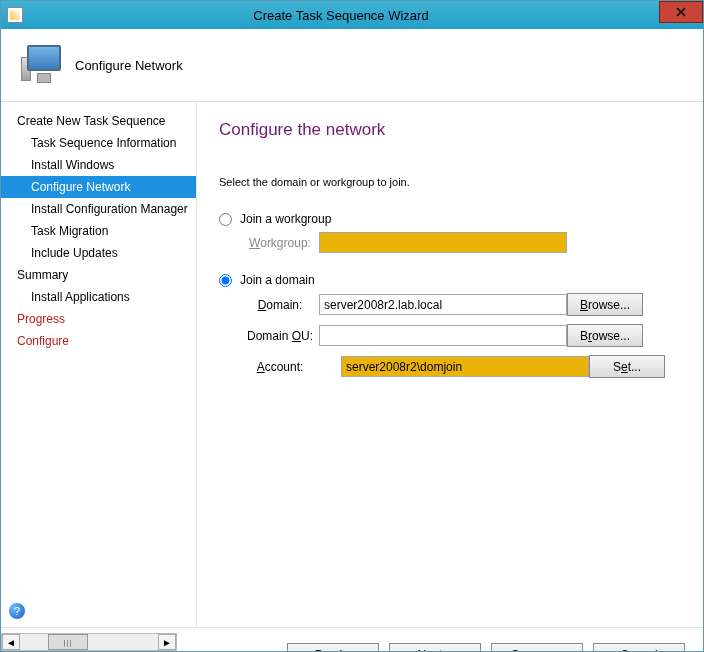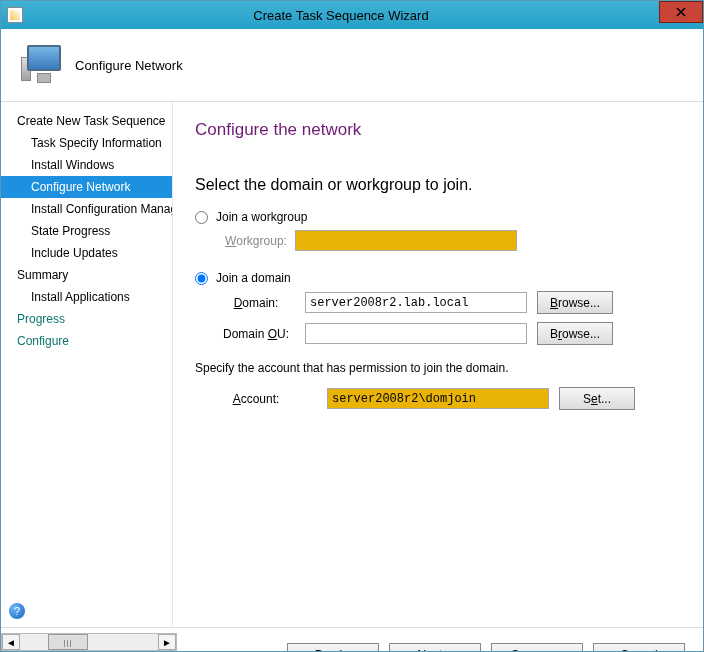--- a/index.html
+++ b/index.html
@@ -89,39 +89,39 @@
 .header .header-text {
   margin-left: 10px;
   font-size: 13px;
 }
 .main {
   display: flex;
   height: 526px;
   border-bottom: 1px solid #e0e0e0;
 }
 .sidebar {
-  width: 172px;
+  width: 196px;
   padding: 8px 0 0 0;
   border-right: 1px solid #e6e6e6;
   font-size: 12px;
   position: relative;
   background:#fff;
 }
 .sidebar .step {
   padding: 4px 6px 4px 16px;
   cursor: pointer;
   white-space: nowrap;
   overflow: hidden;
 }
 .sidebar .step.sub { padding-left: 30px; }
 .sidebar .step.active {
   background: #1e90e0;
   color: #fff;
 }
-.sidebar .step.muted { color: #0f766e; }
+.sidebar .step.muted { color: #b91c1c; }
 .help-icon {
   position: absolute;
   left: 8px;
   bottom: 8px;
   width: 16px; height: 16px;
   border-radius: 50%;
   background: radial-gradient(circle at 30% 30%, #6cb8ff, #1560bd);
   color: #fff;
   font-size: 11px;
   display: flex;
@@ -160,63 +160,63 @@
   padding: 18px 22px 10px 22px;
   position: relative;
 }
 .content h1 {
   color: #701a75;
   font-size: 17px;
   font-weight: 400;
   margin-bottom: 36px;
 }
 .content .intro {
-  font-size: 16px;
-  margin-bottom: 16px;
+  font-size: 11px;
+  margin-bottom: 24px;
 }
 .form-row {
   display: flex;
   align-items: center;
   margin-bottom: 8px;
 }
 .radio-row {
   display:flex;align-items:center;
   margin-bottom:6px;
 }
 .radio-row input { margin-right: 8px; }
 label.field-label {
   width: 100px;
   padding-left: 22px;
   font-size: 12px;
   text-align: center;
 }
 label.field-label.disabled { color: #8a8a8a; }
 .und { text-decoration: underline; }
 input.text {
-  width: 222px;
+  width: 248px;
   height: 21px;
   border: 1px solid #a9a9a9;
   padding: 2px 4px;
-  font-family: Liberation Mono, monospace;
+  font-family: Liberation Sans, sans-serif;
   font-size: 12px;
 }
 input.text:disabled { background:#f0f0f0; color:#888; }
 input.text:read-only { background:#eab308; }
 .btn {
   height: 23px;
   border: 1px solid #888;
   background: linear-gradient(to bottom,#f6f6f6,#dcdcdc);
   font-family: inherit;
   font-size: 12px;
   padding: 0 10px;
   cursor: pointer;
   min-width: 76px;
 }
 .btn:disabled { color:#888; }
-.row-with-btn { display:flex;align-items:center; gap:10px; }
+.row-with-btn { display:flex;align-items:center; }
 .section-gap { height: 12px; }
 .note { font-size:12px; margin: 16px 0 12px 0; }
 .footer {
   height: 54px;
   display: flex;
   align-items: center;
   justify-content: flex-end;
   gap: 10px;
   padding: 0 18px;
   position: relative;
@@ -244,25 +244,25 @@
     <div class="base"></div>
   </div>
   <div class="header-text">Configure Network</div>
 </div>
 
 <div class="main">
 
   <div class="sidebar">
     <div id="sidebar-list">
         <div class="step">Create New Task Sequence</div>
-        <div class="step sub">Task Specify Information</div>
+        <div class="step sub">Task Sequence Information</div>
         <div class="step sub">Install Windows</div>
         <div class="step sub active">Configure Network</div>
         <div class="step sub">Install Configuration Manager</div>
-        <div class="step sub">State Progress</div>
+        <div class="step sub">Task Migration</div>
         <div class="step sub">Include Updates</div>
         <div class="step">Summary</div>
         <div class="step sub">Install Applications</div>
         <div class="step muted">Progress</div>
         <div class="step muted">Configure</div>
       </div>
     <div class="help-icon">?</div>
   </div>
 
   <div class="content">
@@ -290,21 +290,20 @@
       <input class="text" type="text" value="server2008r2.lab.local" style="">
       <button class="btn"><span style="text-decoration:underline">B</span>rowse...</button>
     </div>
 
     <div class="form-row row-with-btn">
       <label class="field-label">Domain <span class="und">O</span>U:</label>
       <input class="text" type="text" value="" style="">
       <button class="btn">B<span style="text-decoration:underline">r</span>owse...</button>
     </div>
 
-    <div class="note">Specify the account that has permission to join the domain.</div>
 
     <div class="form-row row-with-btn">
       <label class="field-label" style="padding-left:0;width:122px"><span class="und">A</span>ccount:</label>
       <input class="text" type="text" readonly="" value="server2008r2\domjoin" style="">
       <button class="btn">S<span style="text-decoration:underline">e</span>t...</button>
     </div>
 
   </div>
 </div>
 

